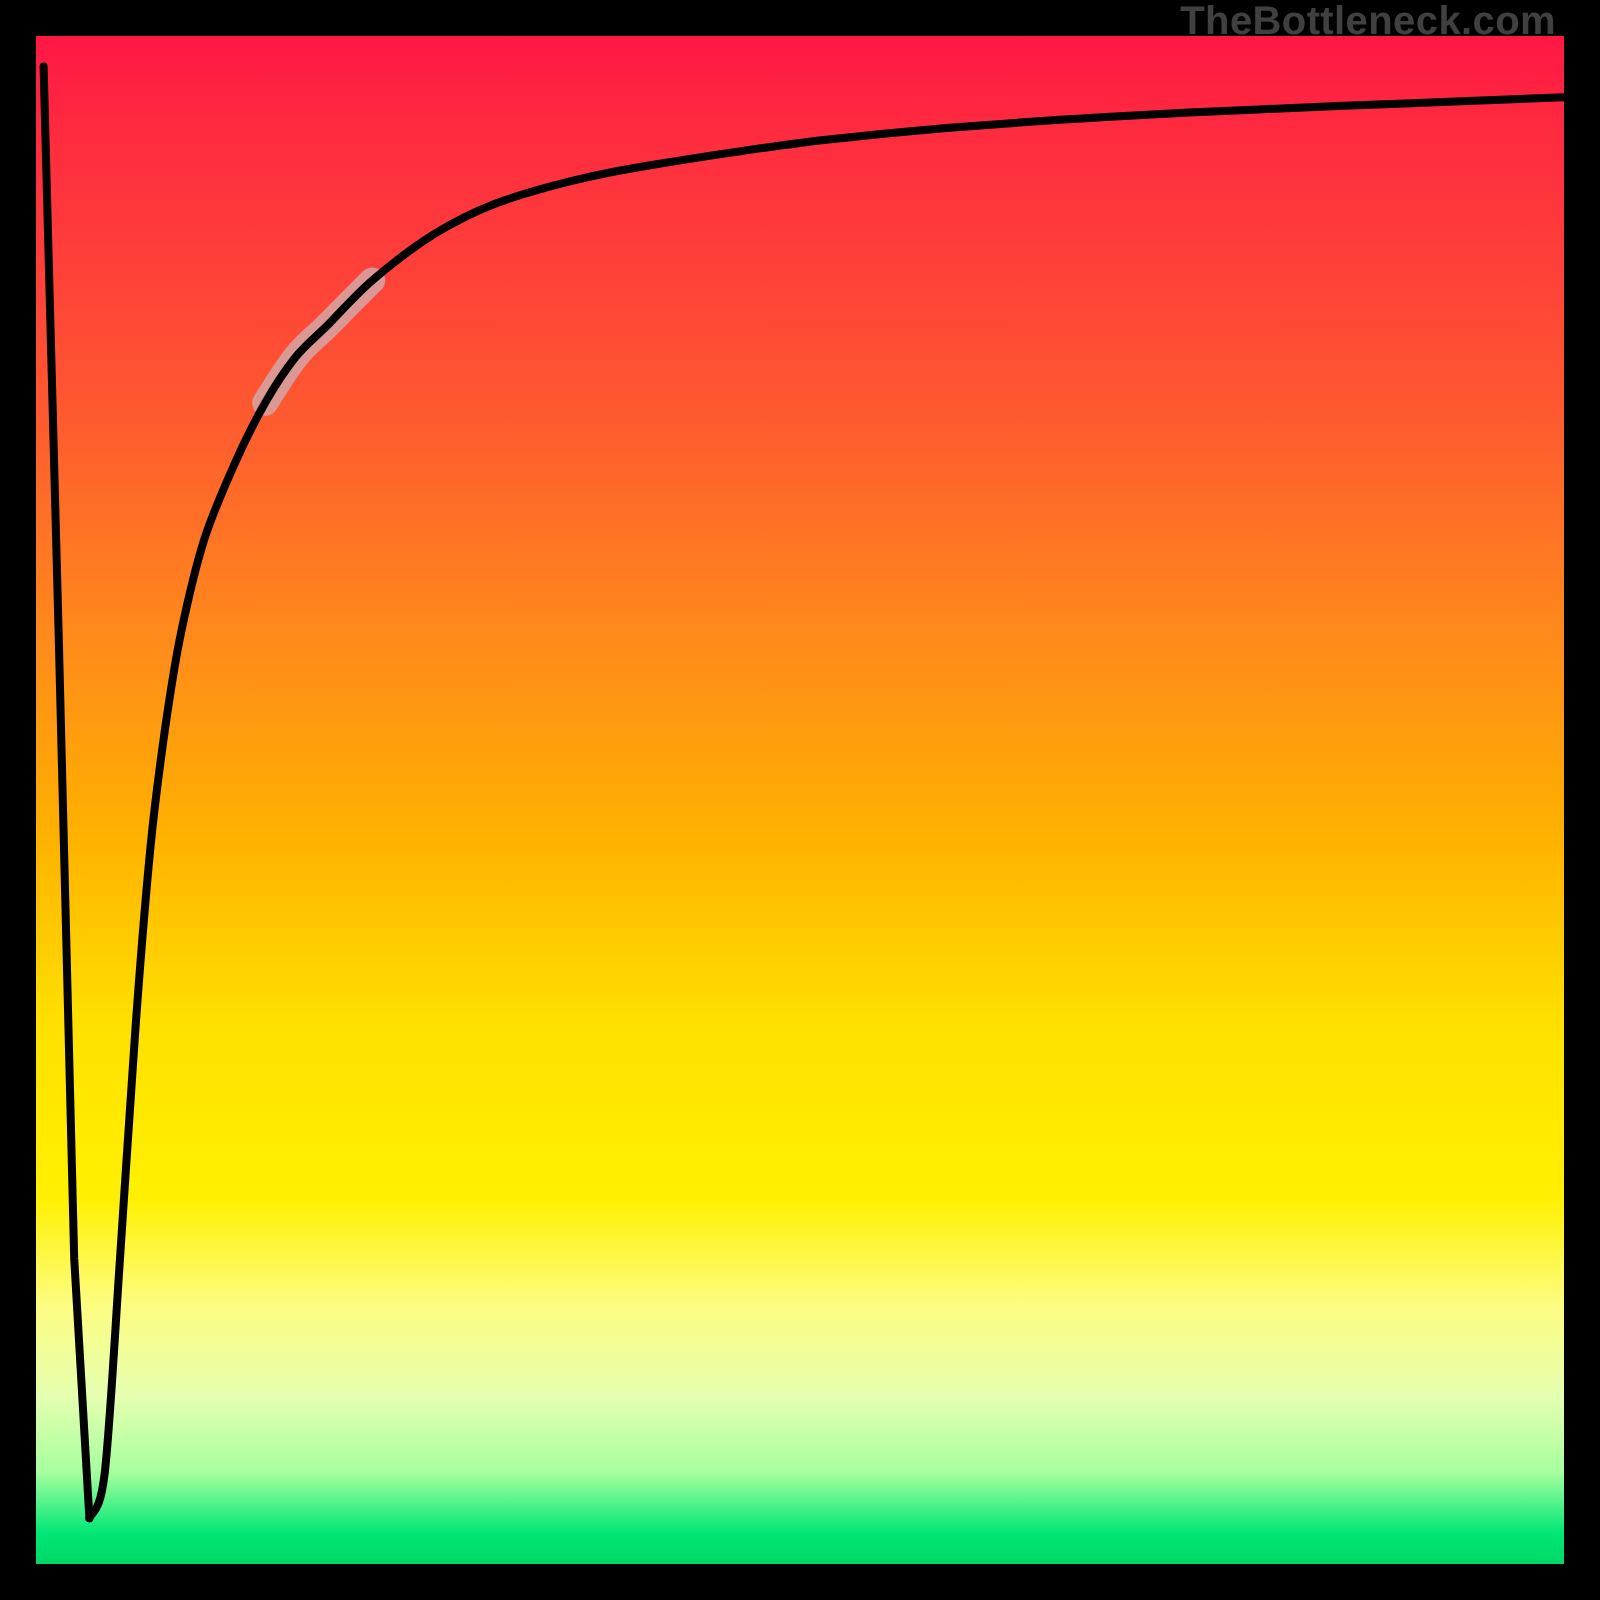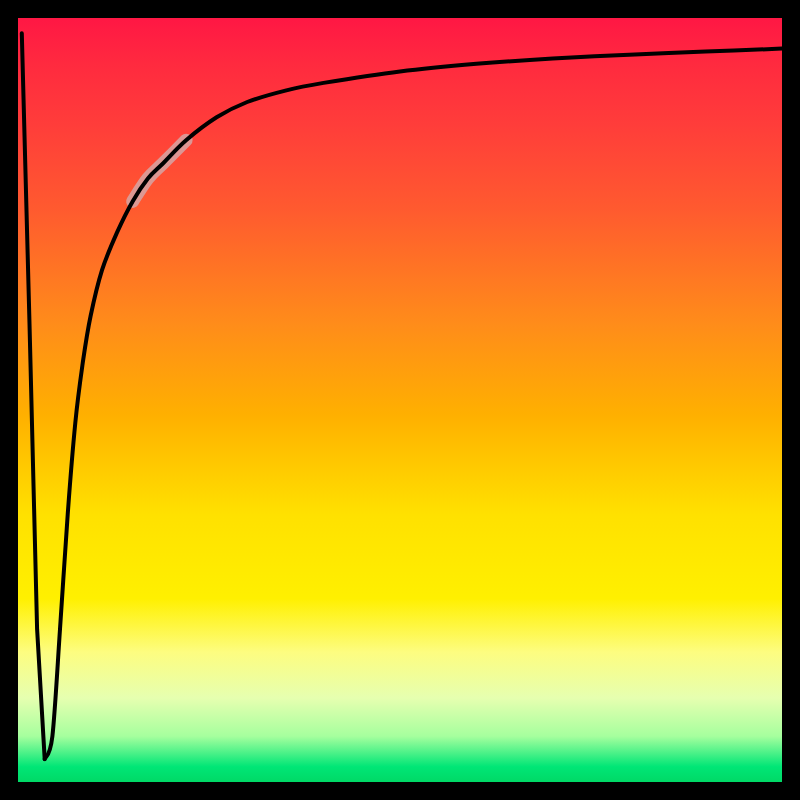--- a/index.html
+++ b/index.html
@@ -92,20 +92,21 @@
 </head>
 <body>
 
 <div class="chart-wrap">
 
   <div class="border-top"></div>
   <div class="border-bottom"></div>
   <div class="border-left"></div>
   <div class="border-right"></div>
 
+  <div class="watermark">TheBottleneck.com</div>
 
   <div class="plot-frame">
     <div class="gradient-bg"></div>
 
     <svg class="curve-layer" viewBox="0 0 764 764">
       <path class="highlight-seg" d="M 114.6 183.4 C 117.1 179.5, 124.8 166.8, 129.9 160.4 C 135.0 154.1, 138.8 151.5, 145.2 145.2 C 151.5 138.8, 164.3 126.1, 168.1 122.2 "></path>
       <path class="curve-left-drop" d="M 3.8 15.3 L 11.5 305.6 L 19.1 611.2 L 26.7 741.1 "></path>
       <path class="curve-main" d="M 26.7 741.1 C 28.0 737.3, 31.8 739.8, 34.4 718.2 C 36.9 696.5, 39.5 648.1, 42.0 611.2 C 44.6 574.3, 47.1 531.0, 49.7 496.6 C 52.2 462.2, 54.8 430.4, 57.3 404.9 C 59.8 379.5, 62.4 361.6, 64.9 343.8 C 67.5 326.0, 69.4 313.2, 72.6 298.0 C 75.8 282.7, 79.6 266.1, 84.0 252.1 C 88.5 238.1, 94.2 225.4, 99.3 213.9 C 104.4 202.5, 109.5 192.3, 114.6 183.4 C 119.7 174.4, 124.8 166.8, 129.9 160.4 C 135.0 154.1, 138.8 151.5, 145.2 145.2 C 151.5 138.8, 159.2 129.9, 168.1 122.2 C 177.0 114.6, 188.5 105.7, 198.6 99.3 C 208.8 93.0, 217.7 88.5, 229.2 84.0 C 240.7 79.6, 254.7 75.8, 267.4 72.6 C 280.1 69.4, 286.5 68.1, 305.6 64.9 C 324.7 61.8, 356.5 56.7, 382.0 53.5 C 407.5 50.3, 432.9 48.0, 458.4 45.8 C 483.9 43.7, 509.3 42.0, 534.8 40.5 C 560.3 39.0, 585.7 37.8, 611.2 36.7 C 636.7 35.5, 662.1 34.6, 687.6 33.6 C 713.1 32.6, 751.3 31.1, 764.0 30.6 "></path>
     </svg>
   </div>

